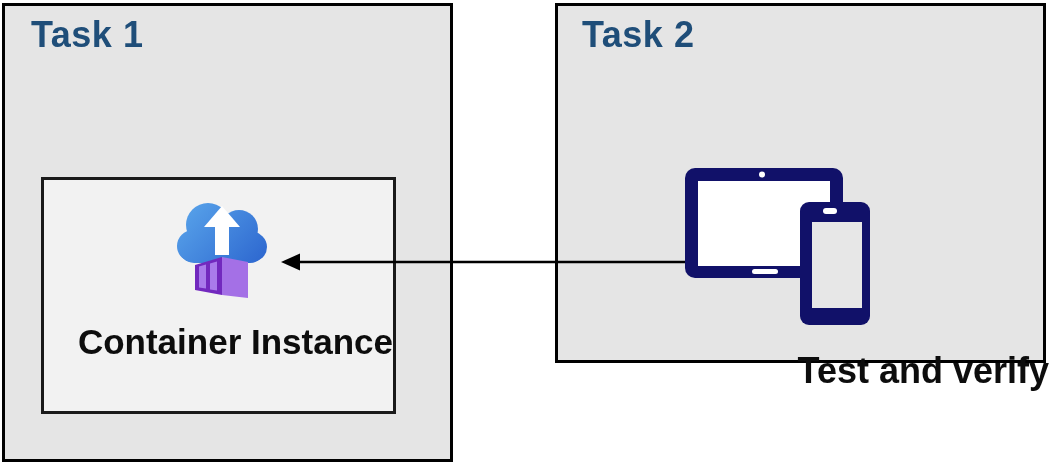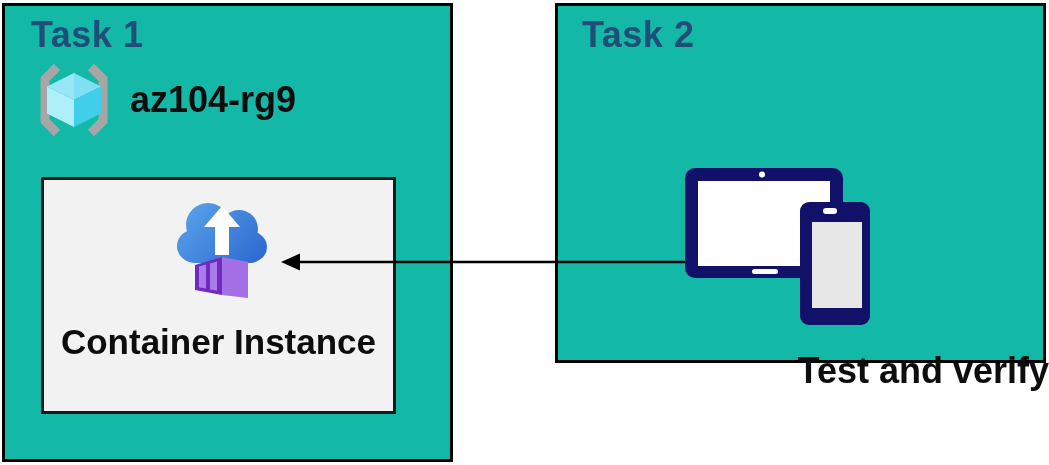--- a/index.html
+++ b/index.html
@@ -8,21 +8,21 @@
     width: 1049px;
     height: 465px;
     background: #ffffff;
     font-family: "Liberation Sans", sans-serif;
     overflow: hidden;
   }
   .task-box {
     position: absolute;
     box-sizing: border-box;
     border: 3px solid var(--box-border, #000000);
-    background: #14b8a6;
+    background: #e5e5e5;
   }
   #task1-box { left: 2px;  top: 3px; width: 451px; height: 459px; }
   #task2-box { left: 555px; top: 3px; width: 491px; height: 360px; }
 
   .task-title {
     position: absolute;
     font-size: 36px;
     font-weight: bold;
     letter-spacing: 0.5px;
     color: var(--task-title, #1F4E79);
@@ -50,21 +50,21 @@
     box-sizing: border-box;
     left: 36px; top: 171px;
     width: 355px; height: 237px;
     background: var(--inner-box-fill, #F2F2F2);
     border: 3px solid var(--inner-box-border, #1a1a1a);
   }
   .ci-icon { position: absolute; left: 131px; top: 13px; }
   .ci-label {
     position: absolute;
     left: 0; top: 142px; width: 100%;
-    text-align: center;
+    text-align: right;
     font-size: 35px;
     font-weight: bold;
     color: var(--text-black, #0d0d0d);
     white-space: nowrap;
   }
 
   .devices-icon { position: absolute; left: 127px; top: 160px; }
   .t2-label {
     position: absolute;
     left: 9px; top: 344px; width: 482px;
@@ -97,31 +97,20 @@
   .dev-detail   { fill: #ffffff; }
 </style>
 </head>
 <body>
 
 <div class="canvas">
 
   <div class="task-box" id="task1-box">
     <div class="task-title">Task 1</div>
 
-    <div class="rg-row">
-      <svg width="84" height="76" viewBox="0 0 84 76">
-        <path class="bracket" d="M25,5 L13,17 L13,59 L25,71"></path>
-        <path class="bracket" d="M59,5 L71,17 L71,59 L59,71"></path>
-        <polygon class="cube-top-l" points="42,11 15,24.5 42,38"></polygon>
-        <polygon class="cube-top-r" points="42,11 69,24.5 42,38"></polygon>
-        <polygon class="cube-left" points="15,24.5 42,38 42,65 15,51.5"></polygon>
-        <polygon class="cube-right" points="69,24.5 42,38 42,65 69,51.5"></polygon>
-      </svg>
-      <span class="rg-name">az104-rg9</span>
-    </div>
 
     <div class="ci-box">
       <svg class="ci-icon" width="95" height="110" viewBox="0 0 95 110">
         <defs>
           <linearGradient id="cloudGrad" gradientUnits="userSpaceOnUse" x1="12" y1="8" x2="88" y2="78">
             <stop class="cloud-stop-a" offset="0"></stop>
             <stop class="cloud-stop-b" offset="1"></stop>
           </linearGradient>
         </defs>
         <g fill="url(#cloudGrad)">

